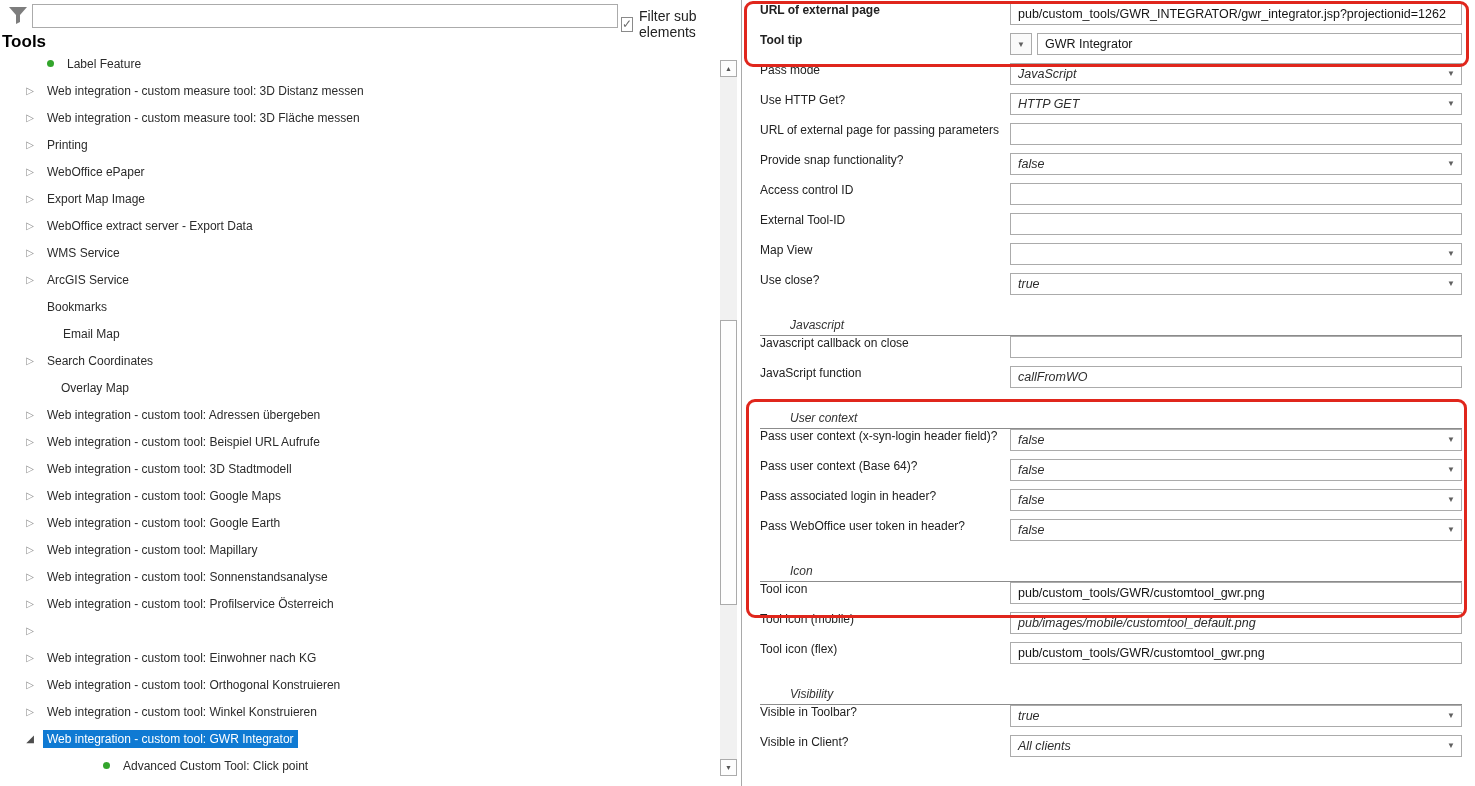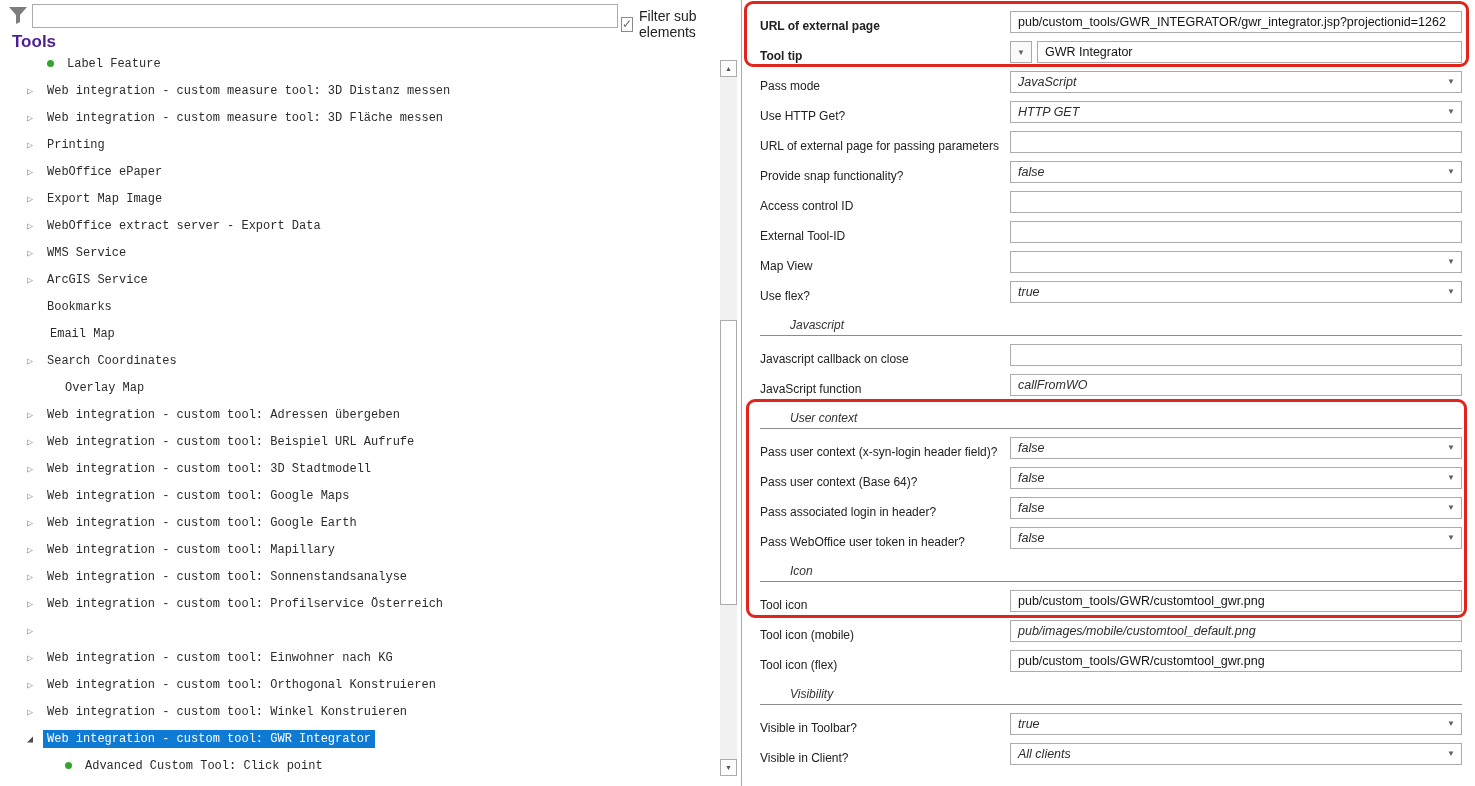--- a/index.html
+++ b/index.html
@@ -12,23 +12,23 @@
   #funnel { position:absolute; left:8px; top:5px; width:20px; height:20px; }
   #filter-input { position:absolute; left:32px; top:4px; width:586px; height:24px;
                   border:1px solid #ababab; background:#fff; font-size:12.5px; padding:0 6px;
                   font-family:"Liberation Sans", sans-serif; outline:none; }
   #filter-check-wrap { position:absolute; left:621px; top:8px; display:flex; align-items:center; gap:6px; }
   .checkbox { width:15px; height:15px; border:1px solid #8a8a8a; background:#fff;
               display:flex; align-items:center; justify-content:center;
               font-size:12px; color:#6d6d6d; line-height:1; }
   #filter-check-label { font-size:14px; color:#222; }
 
-  #tree-title { position:absolute; left:12px; top:32px; font-size:17px; font-weight:bold; color:#4c1d95; }
-
-  #tree { position:absolute; left:0; top:50px; width:718px; height:736px; overflow:hidden;font-family:Liberation Mono, monospace; }
+  #tree-title { position:absolute; left:2px; top:32px; font-size:17px; font-weight:bold; color:#000000; }
+
+  #tree { position:absolute; left:0; top:50px; width:718px; height:736px; overflow:hidden; }
   .titem { height:27px; display:flex; align-items:center; font-size:12px; color:#2b2b2b; cursor:default; }
   .titem .marker { width:16px; display:flex; align-items:center; justify-content:center; flex:none; }
   .arrow-collapsed { color:#8f8f8f; font-size:10px; }
   .arrow-expanded  { color:#4d4d4d; font-size:10px; }
   .dot { width:7px; height:7px; border-radius:50%; background:#33a52c; }
   .tlabel { margin-left:5px; white-space:nowrap; padding:2px 4px; }
   .tlabel.selected { background:#0f7ad3; color:#ffffff; }
 
   
   #scrollbar { position:absolute; left:720px; top:60px; width:17px; height:716px; background:#f1f1f1; }
@@ -37,21 +37,21 @@
             font-size:7px; color:#555; }
   #sb-up { top:0; }
   #sb-down { bottom:0; }
   #sb-thumb { position:absolute; left:0; top:260px; width:17px; height:285px;
               background:#fefefe; border:1px solid #ababab; }
 
   #panel-divider { position:absolute; left:741px; top:0; width:1px; height:786px; background:#a9a9a9; }
 
   
   #props { position:absolute; left:742px; top:3px; width:733px; }
-  .prow { display:flex; align-items:flex-end; height:30px; padding:0 13px 0 18px; }
+  .prow { display:flex; align-items:flex-start; height:30px; padding:0 13px 0 18px; }
   .plabel { width:250px; flex:none; font-size:12px; color:#222; padding-right:8px; }
   .plabel.bold { font-weight:bold; }
   .pctrl { flex:1; display:flex; align-items:center; gap:5px; }
   .tbox, .sbox { position:relative; flex:1; height:22px; border:1px solid #ababab; background:#fff;
                  display:flex; align-items:center; padding:0 18px 0 7px; overflow:hidden; }
   .tbox { padding-right:7px; }
   .val { font-size:12.5px; white-space:nowrap; color:#141414; }
   .val.italic { font-style:italic; color:#2d2d2d; }
   .val.boldv { font-weight:normal; }
   .caret { position:absolute; right:6px; top:50%; transform:translateY(-50%);
@@ -137,31 +137,31 @@
       <div class="titem" style="padding-left: 22px;">
         <span class="marker">
           <span class="arrow-collapsed">▷</span>
         </span>
         <span class="tlabel">ArcGIS Service</span>
       </div>
       <div class="titem" style="padding-left: 22px;">
         <span class="marker"></span>
         <span class="tlabel">Bookmarks</span>
       </div>
-      <div class="titem" style="padding-left: 25px; text-align: center;">
+      <div class="titem" style="padding-left: 38px; text-align: center;">
         <span class="marker"></span>
         <span class="tlabel">Email Map</span>
       </div>
       <div class="titem" style="padding-left: 22px;">
         <span class="marker">
           <span class="arrow-collapsed">▷</span>
         </span>
         <span class="tlabel">Search Coordinates</span>
       </div>
-      <div class="titem" style="padding-left: 22px; margin-left: 18px;">
+      <div class="titem" style="padding-left: 36px;">
         <span class="marker"></span>
         <span class="tlabel">Overlay Map</span>
       </div>
       <div class="titem" style="padding-left: 22px;">
         <span class="marker">
           <span class="arrow-collapsed">▷</span>
         </span>
         <span class="tlabel">Web integration - custom tool: Adressen übergeben</span>
       </div>
       <div class="titem" style="padding-left: 22px;">
@@ -228,21 +228,21 @@
           <span class="arrow-collapsed">▷</span>
         </span>
         <span class="tlabel">Web integration - custom tool: Winkel Konstruieren</span>
       </div>
       <div class="titem" style="padding-left: 22px;">
         <span class="marker">
           <span class="arrow-expanded">◢</span>
         </span>
         <span class="tlabel selected">Web integration - custom tool: GWR Integrator</span>
       </div>
-      <div class="titem" style="padding-left: 60px;">
+      <div class="titem" style="padding-left: 60px; margin-left: 38px;">
         <span class="marker">
           <span class="dot"></span>
         </span>
         <span class="tlabel">Advanced Custom Tool: Click point</span>
       </div>
     </div>
 
   <div id="scrollbar">
     <div class="sb-btn" id="sb-up">▲</div>
     <div id="sb-thumb"></div>
@@ -323,21 +323,21 @@
       <div class="prow">
         <div class="plabel">Map View</div>
         <div class="pctrl">
           <div class="sbox">
             <span class="val"></span>
             <span class="caret">▼</span>
           </div>
         </div>
       </div>
       <div class="prow">
-        <div class="plabel">Use flex?</div>
+        <div class="plabel">Use close?</div>
         <div class="pctrl">
           <div class="sbox">
             <span class="val italic">true</span>
             <span class="caret">▼</span>
           </div>
         </div>
       </div>
       <div class="psection">
         <div class="psection-inner">Javascript</div>
       </div>

